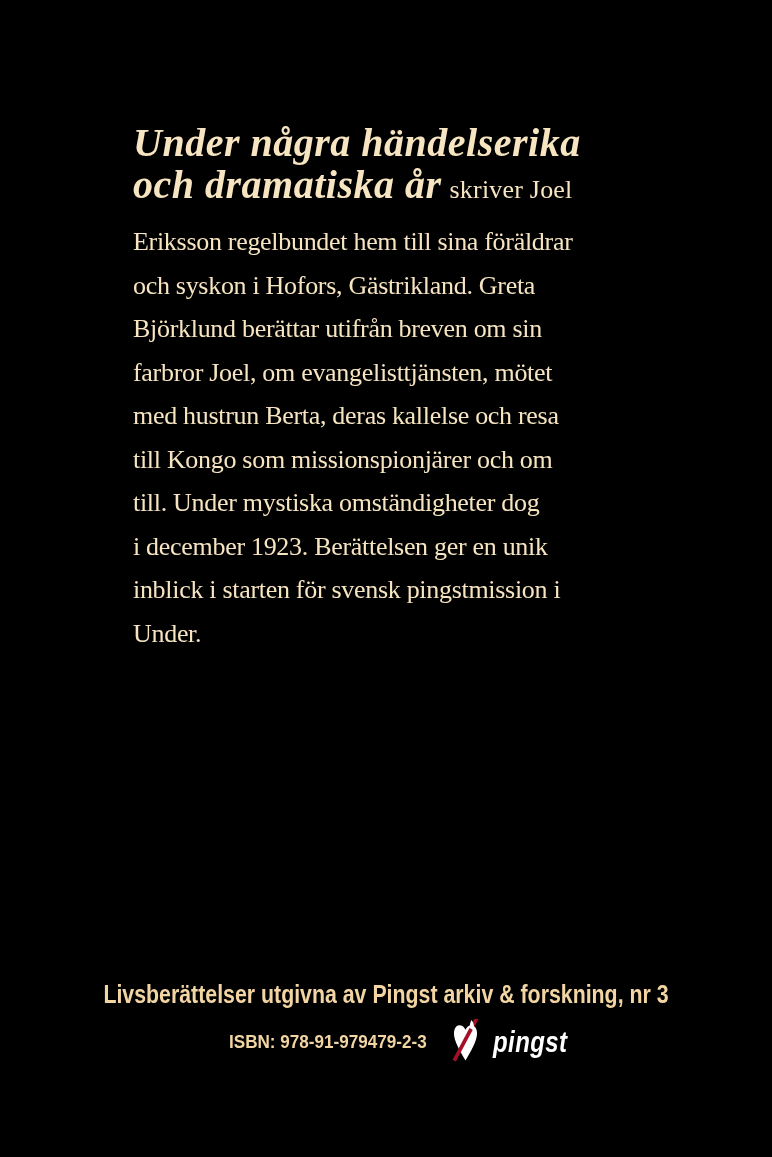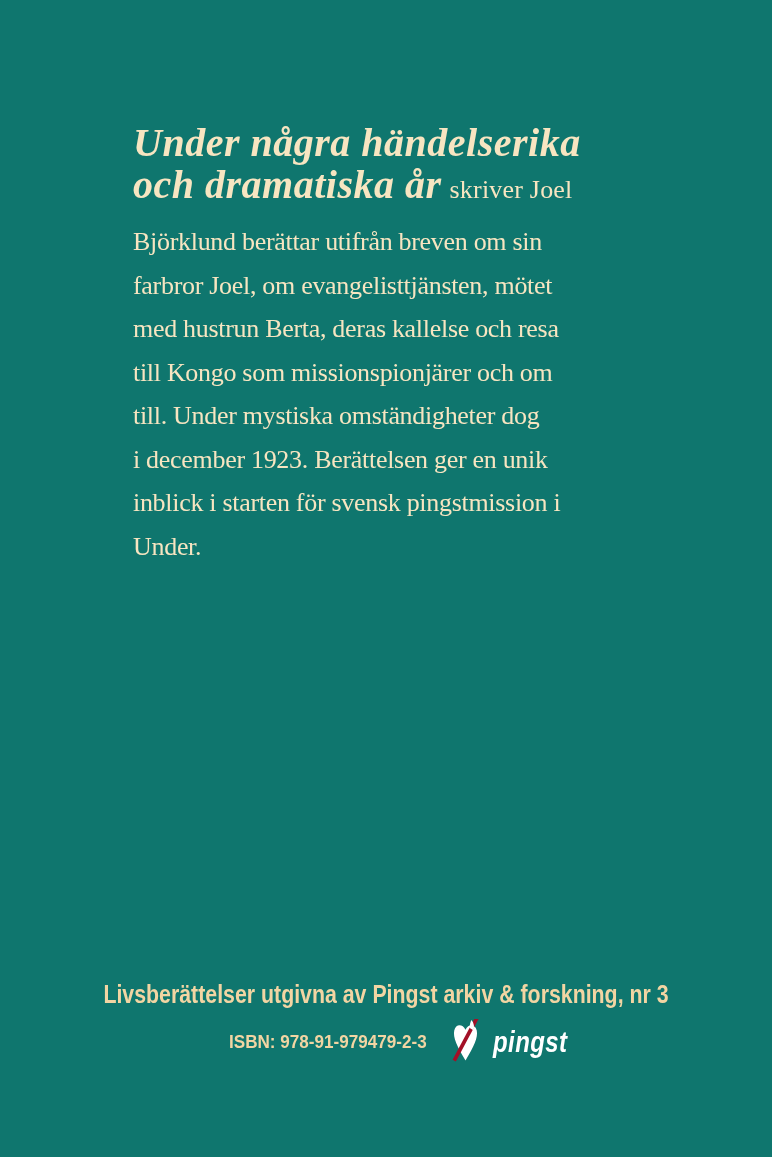--- a/index.html
+++ b/index.html
@@ -4,21 +4,21 @@
 <style>
   html, body { margin: 0; padding: 0; }
   body {
     width: 772px; height: 1157px;
     font-family: "Liberation Serif", serif;
     background: #7a0b1e;
   }
   .cover {
     position: relative;
     width: 772px; height: 1157px;
-    background: #0f766e;
+    background: #000000;
     overflow: hidden;
   }
   .blurb {
     position: absolute;
     left: 133px; top: 122px;
     color: #F7E5C1;
   }
   .lead-line {
     font-family: "Liberation Serif", serif;
     font-style: italic;
@@ -99,20 +99,22 @@
 <div class="cover">
 
   <div class="blurb">
     <div class="lead-line">
       <span>Under några händelserika</span>
     </div>
     <div class="lead-line">
       <span>och dramatiska år</span><span class="lead-tail">skriver Joel</span>
     </div>
     <div class="body-lines">
+        <div class="body-line">Eriksson regelbundet hem till sina föräldrar</div>
+        <div class="body-line">och syskon i Hofors, Gästrikland. Greta</div>
         <div class="body-line">Björklund berättar utifrån breven om sin</div>
         <div class="body-line">farbror Joel, om evangelisttjänsten, mötet</div>
         <div class="body-line">med hustrun Berta, deras kallelse och resa</div>
         <div class="body-line">till Kongo som missionspionjärer och om</div>
         <div class="body-line">till. Under mystiska omständigheter dog</div>
         <div class="body-line">i december 1923. Berättelsen ger en unik</div>
         <div class="body-line">inblick i starten för svensk pingstmission i</div>
         <div class="body-line">Under.</div>
       </div>
   </div>

